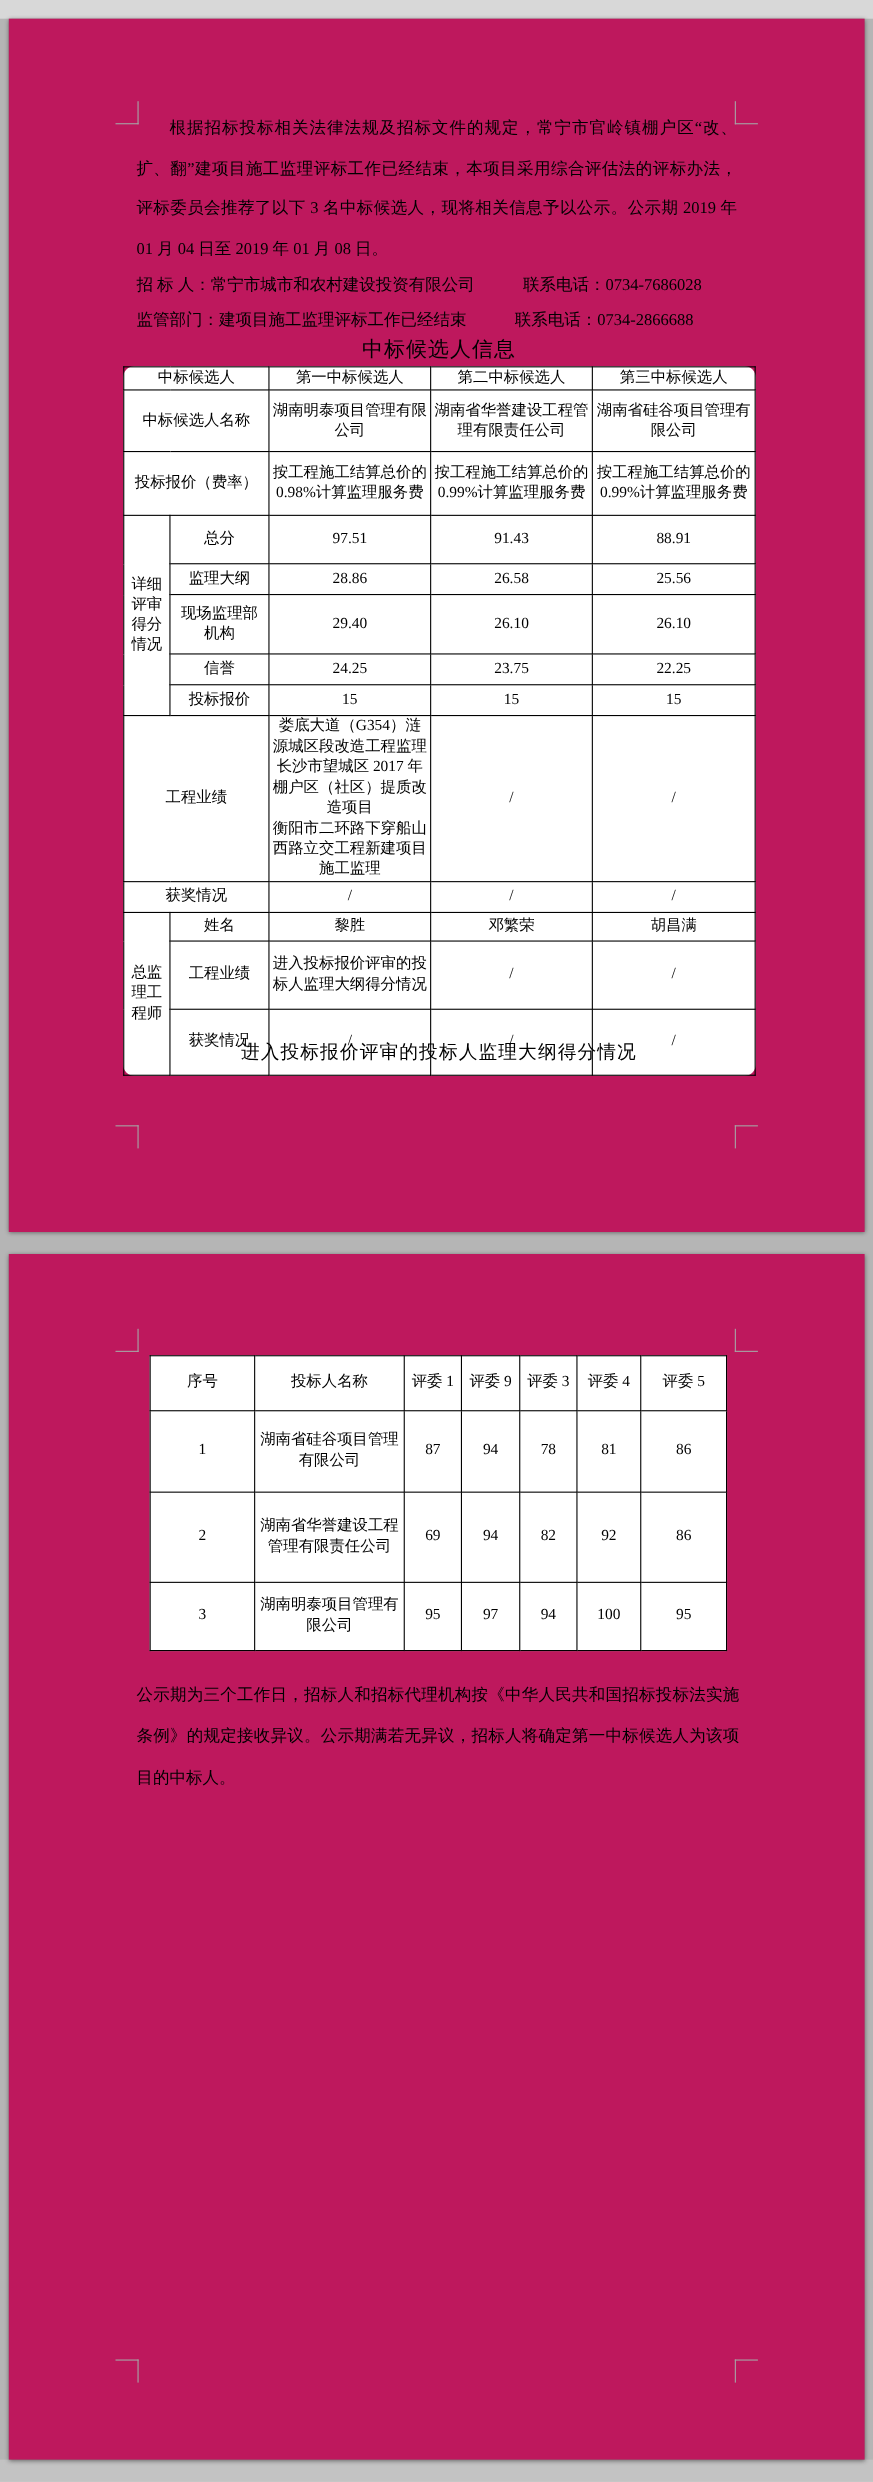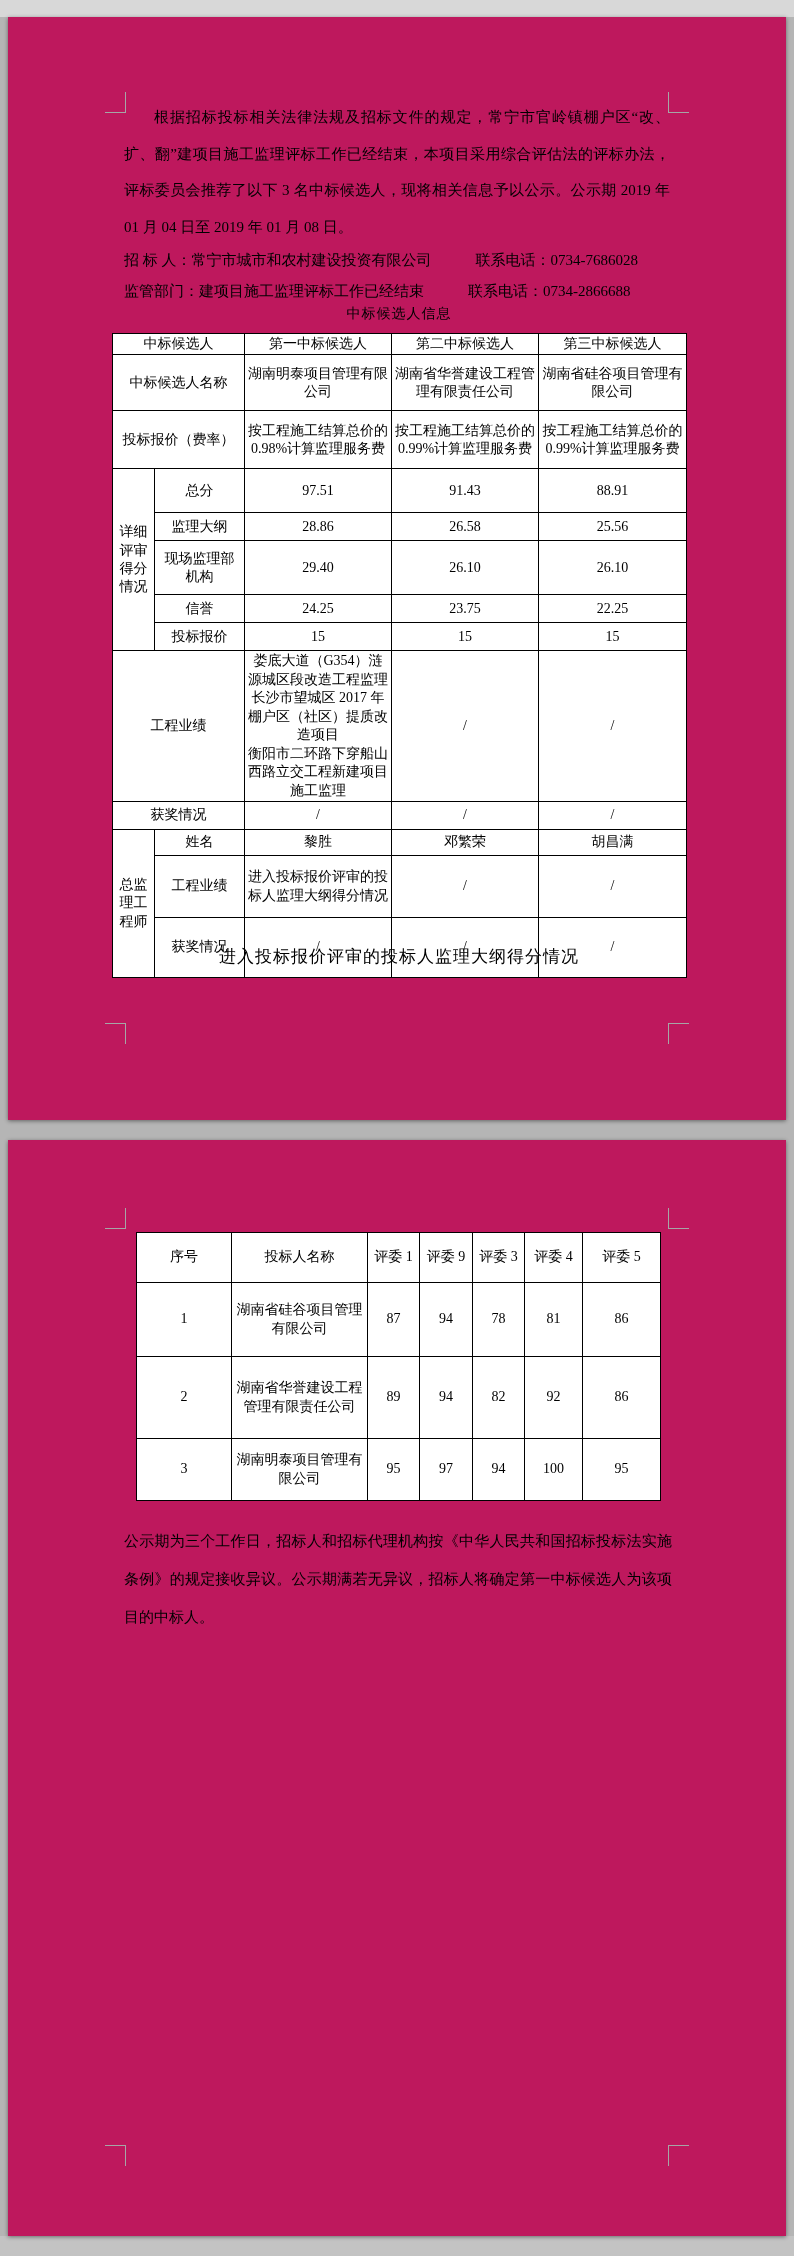--- a/index.html
+++ b/index.html
@@ -12,24 +12,24 @@
   .page2{top:1140px;height:1096px;text-decoration:underline;}
   .mark{position:absolute;width:20px;height:20px;}
   .mark.tl{border-right:1px solid #a6a6a6;border-bottom:1px solid #a6a6a6;}
   .mark.tr{border-left:1px solid #a6a6a6;border-bottom:1px solid #a6a6a6;}
   .mark.bl{border-right:1px solid #a6a6a6;border-top:1px solid #a6a6a6;}
   .mark.br{border-left:1px solid #a6a6a6;border-top:1px solid #a6a6a6;}
   .body1{position:absolute;left:116px;top:82px;width:546px;font-size:15px;}
   .intro{margin:0;text-indent:30px;line-height:36.5px;text-align:justify;}
   .contact{margin:0;line-height:31px;white-space:nowrap;}
   .contact .phone-label{margin-left:44px;margin-top:16px;}
-  .tbl-title{position:absolute;top:288px;left:104px;width:574px;text-align:center;font-size:14px;letter-spacing:1px;}
+  .tbl-title{position:absolute;top:288px;left:104px;width:574px;text-align:center;font-size:19px;letter-spacing:1px;}
   .footer-heading{position:absolute;top:928px;left:104px;width:574px;text-align:center;font-size:17px;letter-spacing:1px;}
   table{border-collapse:collapse;table-layout:fixed;position:absolute;background:#fff;}
-  .t1{top:316px;left:104px;width:574px;}
+  .t1{top:316px;left:104px;width:574px;border-radius:10px;}
   .t2{top:92px;left:128px;width:524px;}
   td,th{border:1px solid #000;font-weight:normal;font-size:14px;text-align:center;vertical-align:middle;padding:1px 3px;line-height:1.32;word-break:break-all;}
   .preline{white-space:pre-line;}
   .closing{position:absolute;top:382px;left:116px;width:548px;margin:0;font-size:15px;line-height:38px;text-align:justify;}
 </style>
 </head>
 <body>
 
 <div class="canvas">
   <div class="topstrip"></div>
@@ -181,21 +181,21 @@
         <td>湖南省硅谷项目管理有限公司</td>
         <td>87</td>
         <td>94</td>
         <td>78</td>
         <td>81</td>
         <td>86</td>
       </tr>
       <tr style="height:82px">
         <td>2</td>
         <td>湖南省华誉建设工程管理有限责任公司</td>
-        <td>89</td>
+        <td>69</td>
         <td>94</td>
         <td>82</td>
         <td>92</td>
         <td>86</td>
       </tr>
       <tr style="height:62px">
         <td>3</td>
         <td>湖南明泰项目管理有限公司</td>
         <td>95</td>
         <td>97</td>

